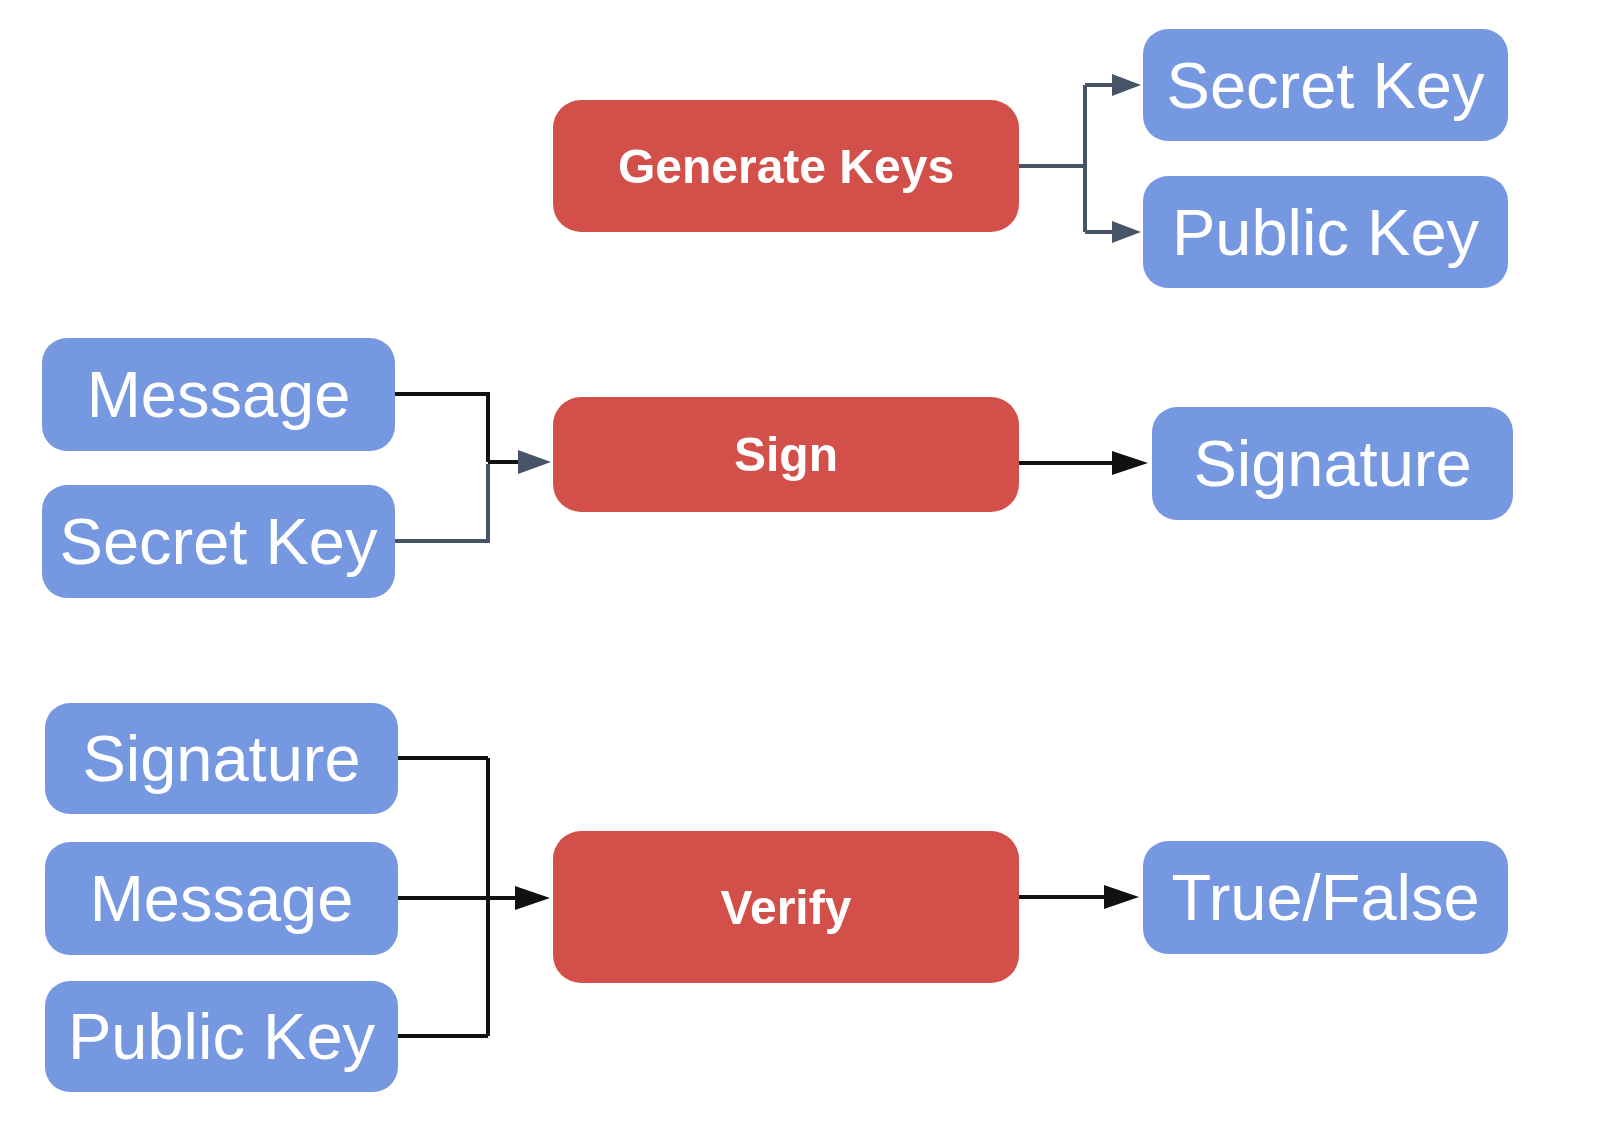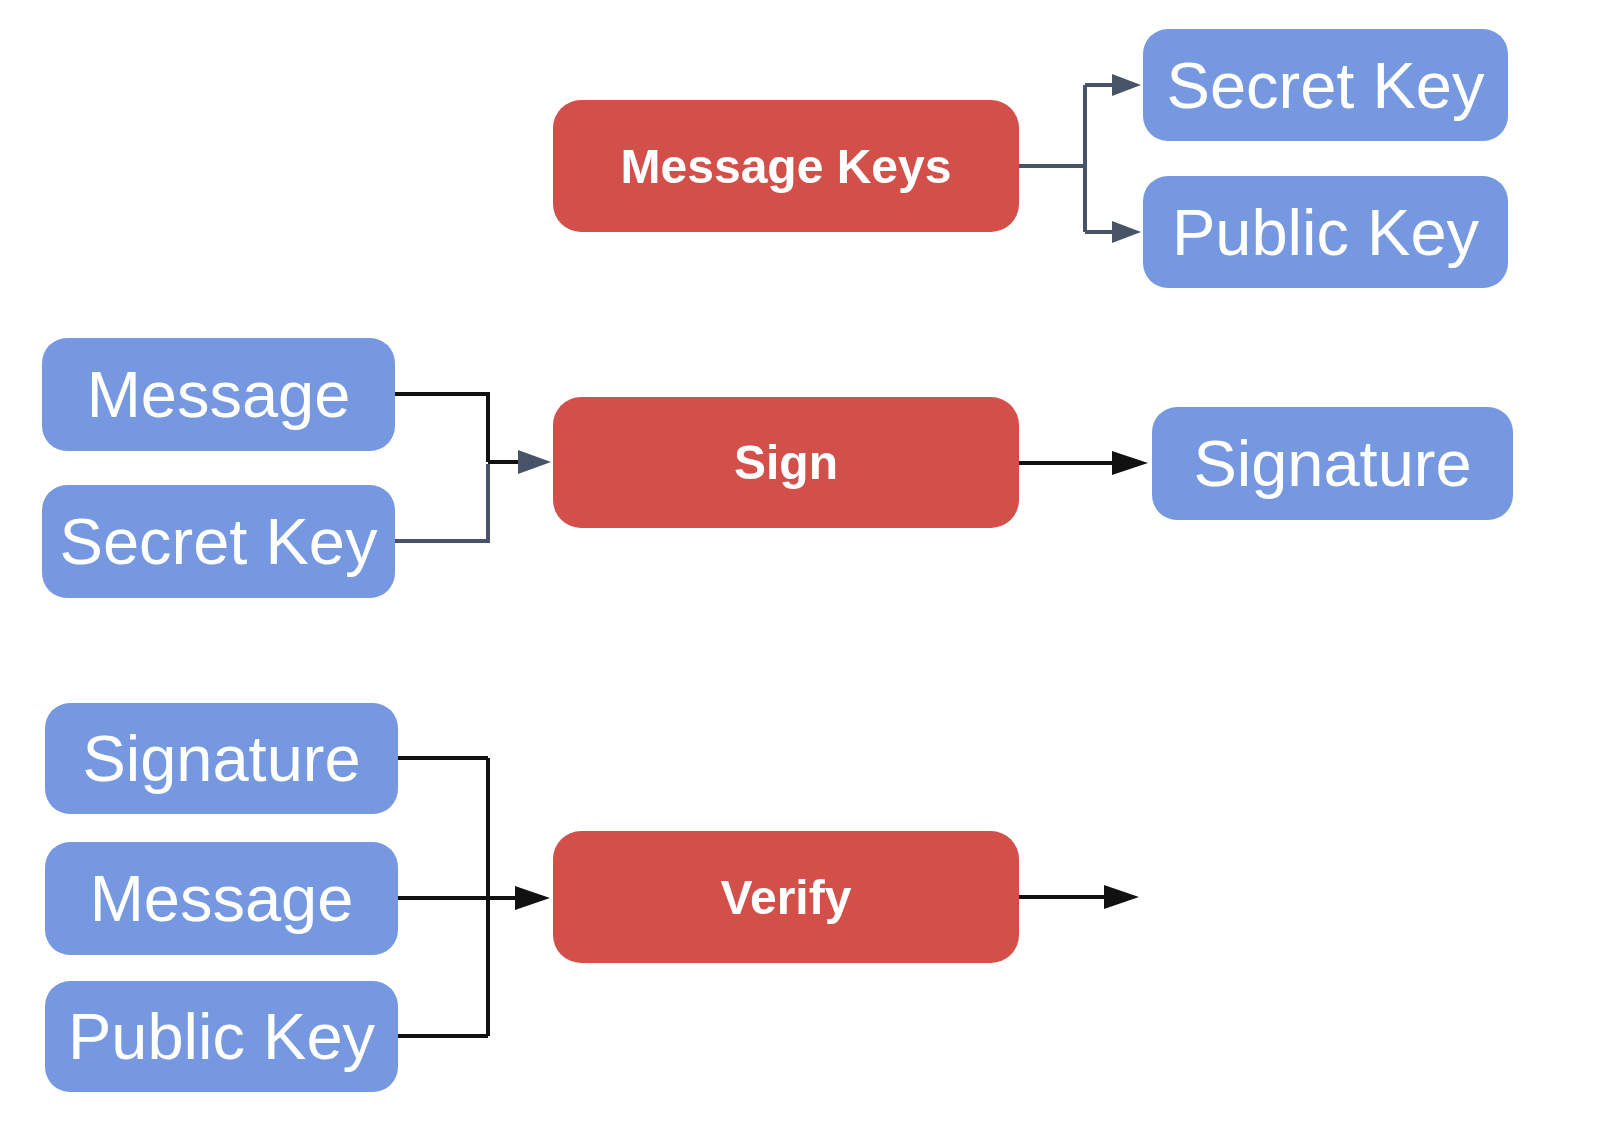--- a/index.html
+++ b/index.html
@@ -61,48 +61,51 @@
       <path d="M398,1036 H488" stroke="#111111" stroke-width="4" fill="none"></path>
       <path d="M488,758 V1036" stroke="#111111" stroke-width="4" fill="none"></path>
       <path d="M398,898 H515" stroke="#111111" stroke-width="4" fill="none"></path>
       <polygon points="550,898 515,886 515,910" fill="#111111"></polygon>
       <path d="M1019,897 H1104" stroke="#111111" stroke-width="4" fill="none"></path>
       <polygon points="1139,897 1104,885 1104,909" fill="#111111"></polygon>
     </g>
   </svg>
 
   <div class="node red" style="left:553px;top:100px;width:466px;height:132px;">
-    <span>Message Keys</span>
+    <span>Generate Keys</span>
   </div>
   <div class="node blue" style="left:1143px;top:29px;width:365px;height:112px;">
     <span>Secret Key</span>
   </div>
   <div class="node blue" style="left:1143px;top:176px;width:365px;height:112px;">
     <span>Public Key</span>
   </div>
 
   <div class="node blue" style="left:42px;top:338px;width:353px;height:113px;">
     <span>Message</span>
   </div>
   <div class="node blue" style="left:42px;top:485px;width:353px;height:113px;">
     <span>Secret Key</span>
   </div>
-  <div class="node red" style="left:553px;top:397px;width:466px;height:131px;">
+  <div class="node red" style="left:553px;top:397px;width:466px;height:115px;">
     <span>Sign</span>
   </div>
   <div class="node blue" style="left:1152px;top:407px;width:361px;height:113px;">
     <span>Signature</span>
   </div>
 
   <div class="node blue" style="left:45px;top:703px;width:353px;height:111px;">
     <span>Signature</span>
   </div>
   <div class="node blue" style="left:45px;top:842px;width:353px;height:113px;">
     <span>Message</span>
   </div>
   <div class="node blue" style="left:45px;top:981px;width:353px;height:111px;">
     <span>Public Key</span>
   </div>
-  <div class="node red" style="left:553px;top:831px;width:466px;height:132px;">
+  <div class="node red" style="left:553px;top:831px;width:466px;height:152px;">
     <span>Verify</span>
+  </div>
+  <div class="node blue" style="left:1143px;top:841px;width:365px;height:113px;">
+    <span>True/False</span>
   </div>
 
 </div>
 
 </body></html>

